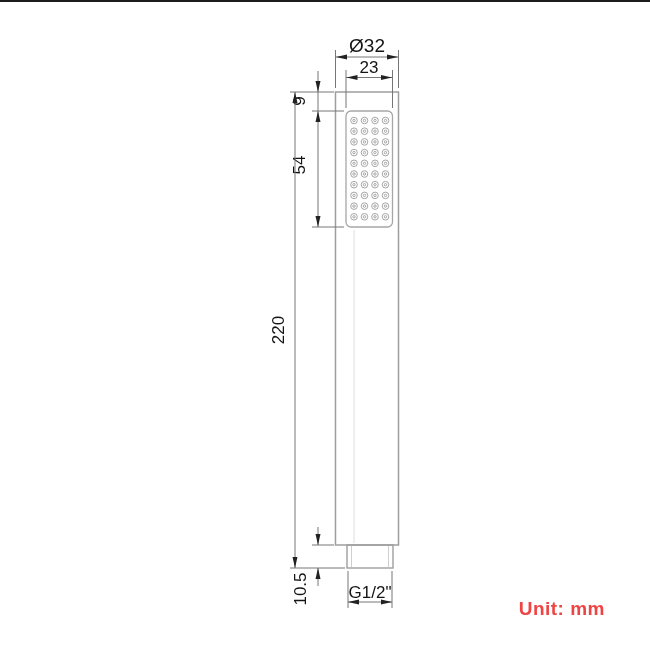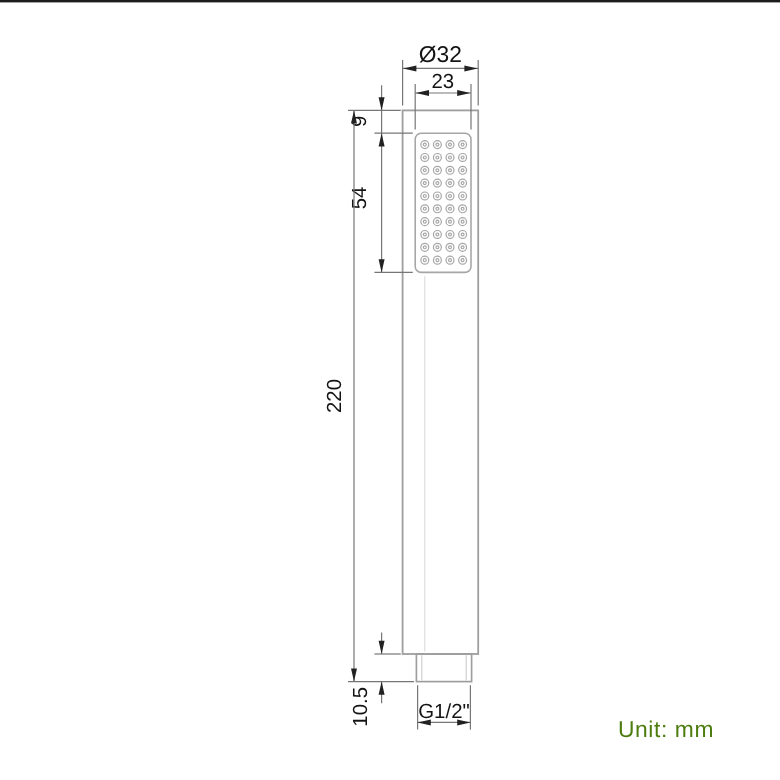--- a/index.html
+++ b/index.html
@@ -1,20 +1,20 @@
 <!DOCTYPE html>
 <html><head>
 <meta charset="utf-8">
 <style>
   html,body{margin:0;padding:0;background:#ffffff;}
   body{font-family:"Liberation Sans", sans-serif;}
   #canvas{position:relative;width:650px;height:650px;background:#ffffff;overflow:hidden;padding-left:18px;}
   #top-border{position:absolute;left:0;top:0;width:650px;height:2px;background:#1c1c1c;}
-  #unit-note{position:absolute;left:505px;top:598px;width:100px;text-align:center;
-             font-size:19px;color:#4d7c0f;letter-spacing:0.5px;}
+  #unit-note{position:absolute;left:505px;top:598px;width:100px;text-align:right;
+             font-size:19px;color:#ef4444;letter-spacing:0.5px;font-weight:bold;}
   svg text{font-family:"Liberation Sans", sans-serif;fill:#141414;}
   .dimtxt{font-size:17px;}
   .bigtxt{font-size:19px;}
 </style>
 </head>
 <body>
 
 <div id="canvas">
   <div id="top-border"></div>
 

